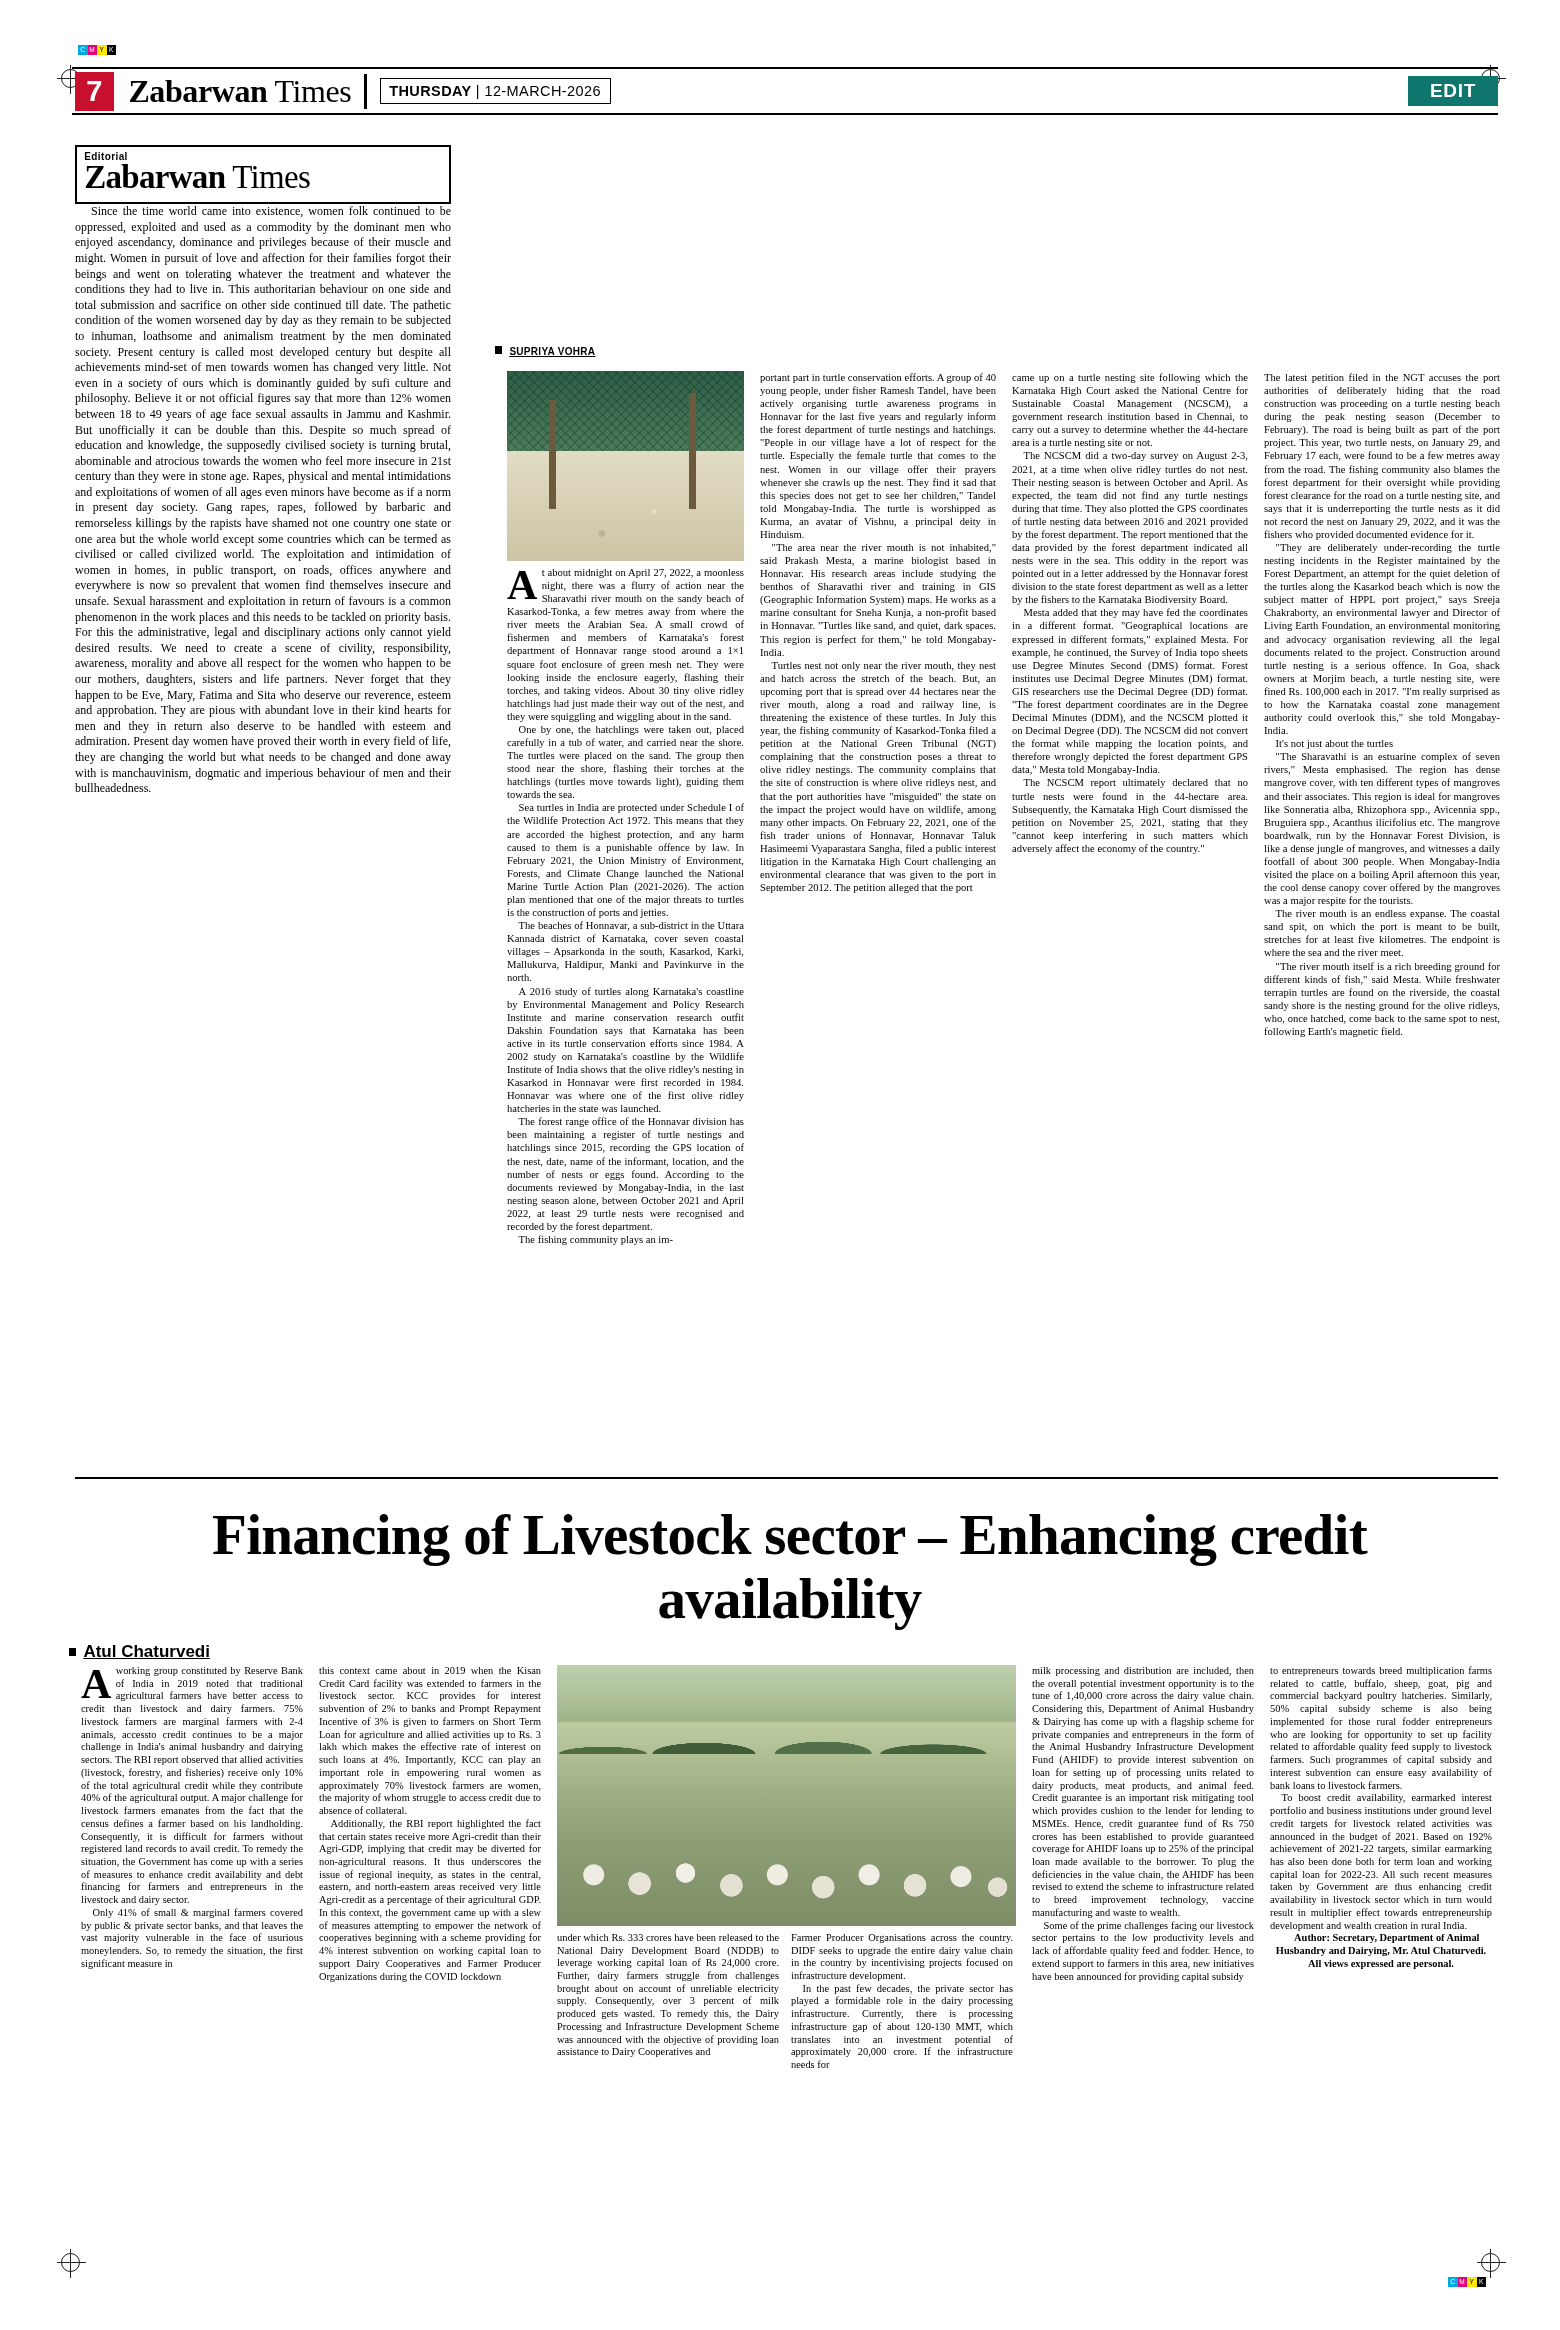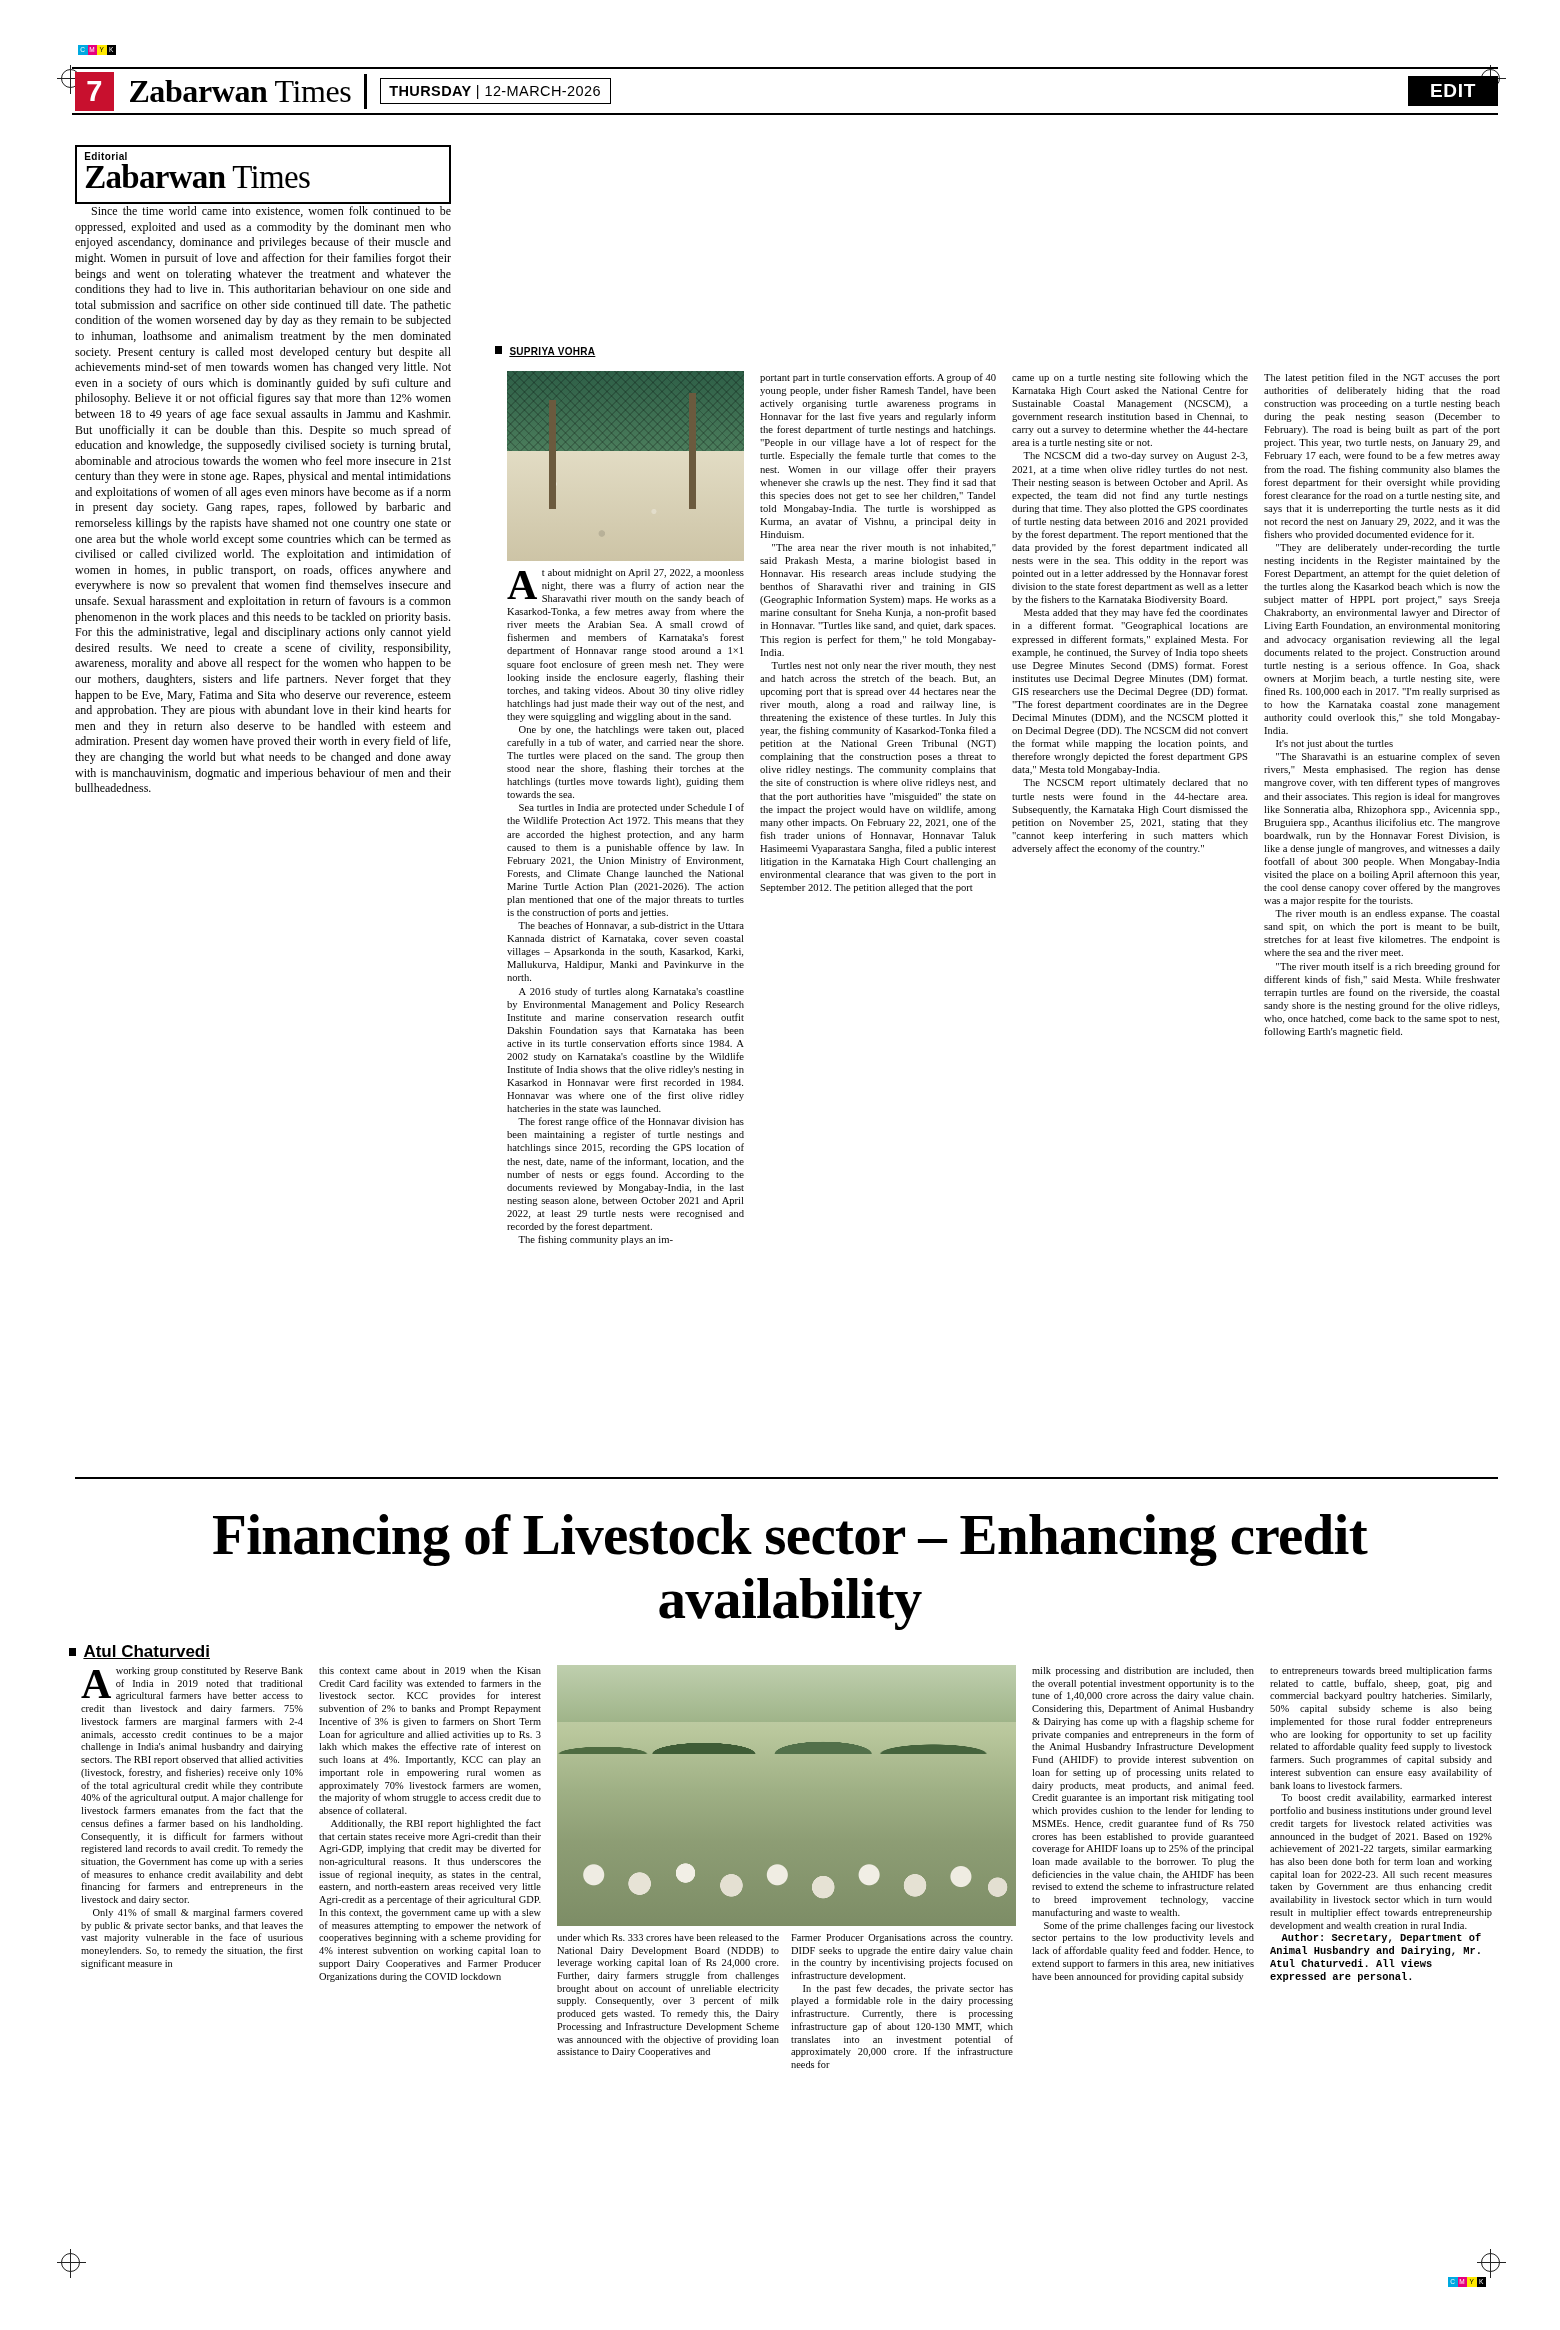--- a/index.html
+++ b/index.html
@@ -54,21 +54,21 @@
   }
   .mast-title b { font-weight:bold; }
   .mast-title i { font-style:normal; font-weight:normal; }
   .mast-divider { width:2.2px; height:35px; background:#000; margin:0 13px; }
   .mast-date {
     font-family:"Liberation Sans", sans-serif; font-size:14.5px; letter-spacing:0.4px;
     border:1.4px solid #000; padding:3.6px 8.7px; font-weight:bold;
   }
   .mast-date .light { font-weight:normal; }
   .edit-tag {
-    margin-left:auto; background:#000000; color:#fff;
+    margin-left:auto; background:#0f766e; color:#fff;
     font-family:"Liberation Sans", sans-serif; font-weight:bold;
     font-size:19px; padding:4.3px 22px; letter-spacing:0.7px;
   }
 
   
   .edit-box {
     position:absolute; left:75px; top:145px; width:376px;
   }
   .edit-logo {
     border:2.2px solid #000; padding:4.3px 7.2px 5.8px 7.2px; text-align:left;
@@ -192,21 +192,21 @@
       radial-gradient(circle at 58% 74%, #e6e2d4 0 11px, transparent 11.6px),
       radial-gradient(circle at 68% 60%, #f1eee5 0 10px, transparent 11px),
       radial-gradient(circle at 78% 72%, #e5e1d3 0 11px, transparent 11.6px),
       radial-gradient(circle at 88% 62%, #efece2 0 10px, transparent 11px),
       radial-gradient(circle at 96% 74%, #e3dfd1 0 9.4px, transparent 10px);
   }
   .fcol-wide { width:459px; }
   .sub2 { display:flex; gap:12px; }
   .sub2 .fcol { width:222px; }
   .author-note {
-    font-weight:bold; text-align:left; margin-top:7.2px; text-indent:0;font-family:Liberation Mono, monospace;
+    font-weight:bold; text-align:center; margin-top:7.2px; text-indent:0;
   }
   .rule-top {
     position:absolute; left:75px; top:1477px; width:1423px; height:2.2px; background:#000;
   }
 </style>
 </head>
 <body>
 
 <div class="page">
 

